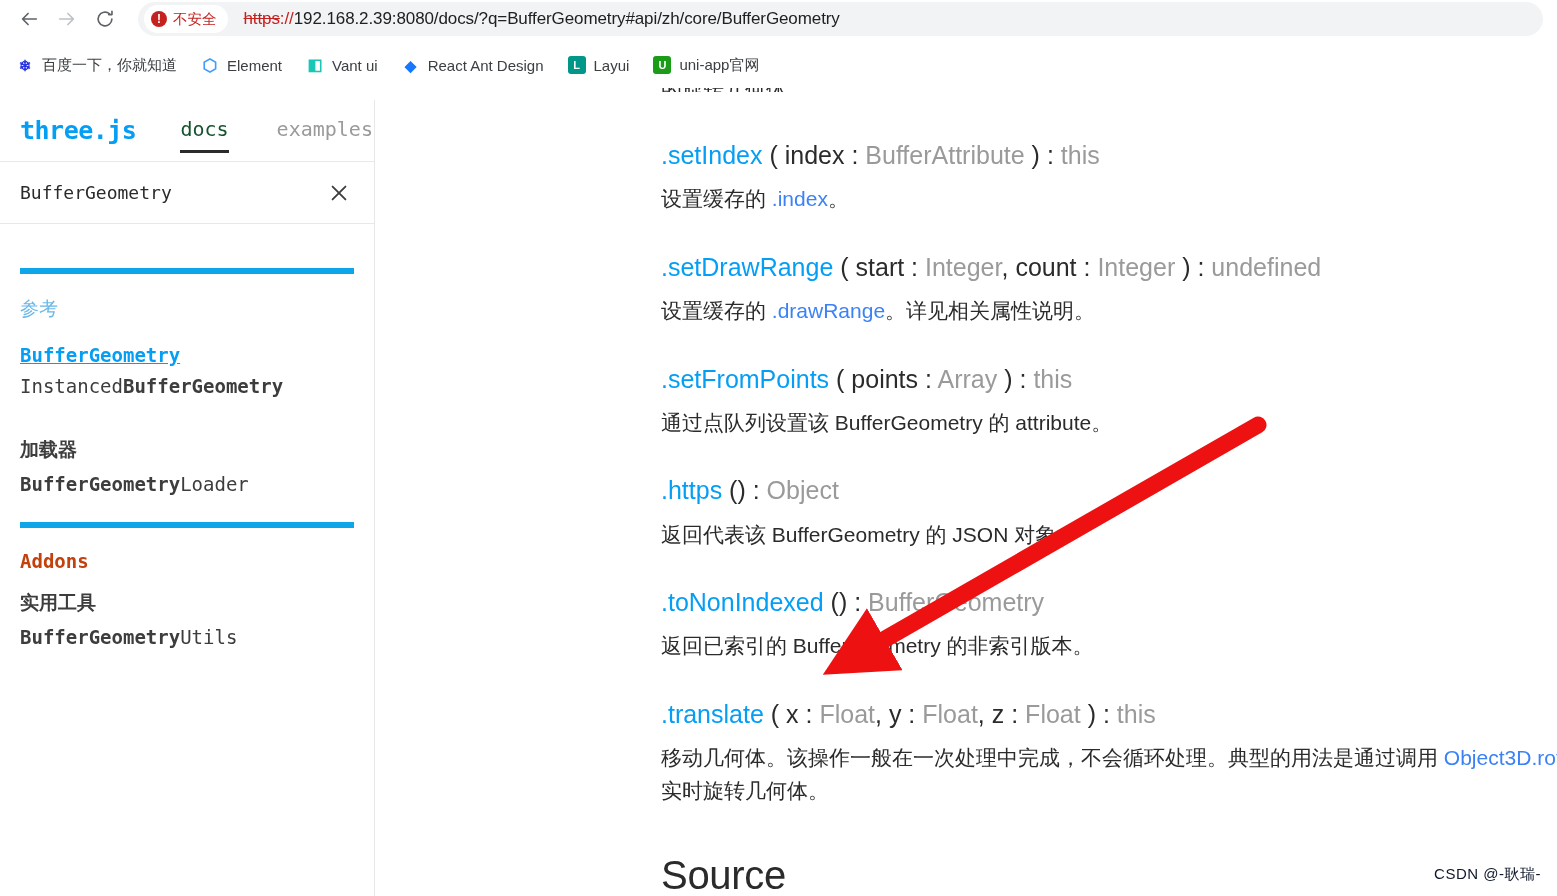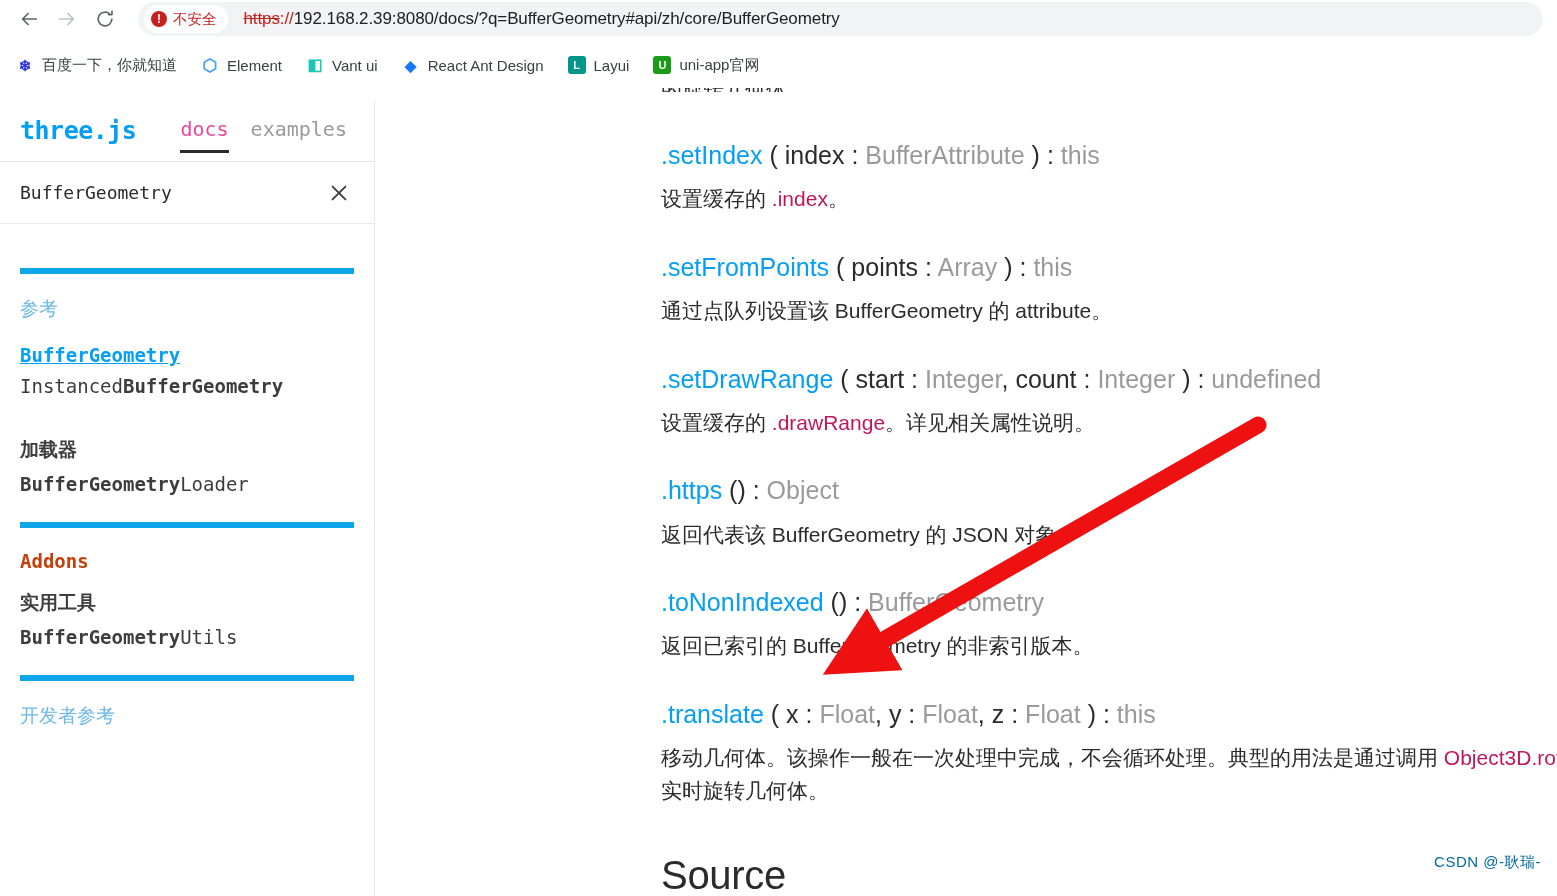--- a/index.html
+++ b/index.html
@@ -134,27 +134,27 @@
   #brand-title {
     font-family: "DejaVu Sans Mono", monospace;
     font-size: 25px;
     font-weight: bold;
     color: #049ef4;
     letter-spacing: -0.5px;
   }
   .panel-tab {
     font-family: "DejaVu Sans Mono", monospace;
     font-size: 20px;
-    margin-left: 22px;
+    margin-left: 48px;
     padding-bottom: 4px;
     height: 100%;
     display: flex; align-items: center;
     position: relative;
   }
-  #tab-docs { color: #ec4899; margin-left: 44px; }
+  #tab-docs { color: #14532d; margin-left: 44px; }
   #tab-docs::after {
     content: "";
     position: absolute;
     left: 0; right: 0; bottom: 8px;
     height: 3px;
     background: #2b2b2b;
   }
   #tab-examples { color: #9a9a9a; }
 
   #search-row {
@@ -245,44 +245,44 @@
   .sig .pname { color: #2b2b2b; }
   .sig .ptype { color: #9a9a9a; }
   .sig .punc { color: #2b2b2b; }
   .desc {
     font-size: 21px;
     color: #2b2b2b;
     line-height: 1.55;
     margin: 12px 0 0 0;
     max-width: 900px;
   }
-  .desc .lnk { color: #be185d; }
+  .desc .lnk { color: #3b82f6; }
   .desc.wide { max-width: none; white-space: nowrap; }
 
   #source-heading {
     font-size: 40px;
     font-weight: normal;
     color: #2b2b2b;
     margin: 46px 0 0 0;
     letter-spacing: -0.3px;
   }
 
   
   #annotation-arrow {
     position: absolute; top: 0; left: 0;
     width: 1557px; height: 896px;
     pointer-events: none;
   }
 
   
   #watermark {
     position: absolute;
-    right: 16px; bottom: 24px;
+    right: 16px; bottom: 12px;
     font-size: 15px;
-    color: #0369a1;
+    color: #0f172a;
     letter-spacing: 0.5px;
   }
 </style>
 </head>
 <body>
 
 <div id="browser-chrome">
 
   <div id="nav-bar">
     <button class="nav-btn" id="back-button">
@@ -379,59 +379,56 @@
 
       <div class="nav-section with-rule">
         <a class="section-link strong">Addons</a>
 
         <div class="group-title">实用工具</div>
         <div class="nav-entry"><b>BufferGeometry</b><span>Utils</span></div>
 
         <div class="sp"></div>
       </div>
 
-      <div class="nav-section with-rule">
-        <a class="section-link">开发者参考</a>
-      </div>
     </div>
   </div>
 
   <div id="content">
 
     <p class="cut-line">的旋转几何体。</p>
 
     <div class="method-block">
       <p class="sig">
         <span class="mname">.setIndex</span>
         <span class="punc">(</span>
         <span class="pname">index</span><span class="punc"> : </span><span class="ptype">BufferAttribute</span>
         <span class="punc">)</span><span class="punc"> : </span><span class="ptype">this</span>
       </p>
       <p class="desc"><span>设置缓存的 </span><span class="lnk">.index</span><span>。</span></p>
-    </div>
-
-    <div class="method-block">
-      <p class="sig">
-        <span class="mname">.setFromPoints</span>
-        <span class="punc">(</span>
-        <span class="pname">points</span><span class="punc"> : </span><span class="ptype">Array</span>
-        <span class="punc">)</span><span class="punc"> : </span><span class="ptype">this</span>
-      </p>
-      <p class="desc">通过点队列设置该 BufferGeometry 的 attribute。</p>
     </div>
 
     <div class="method-block">
       <p class="sig">
         <span class="mname">.setDrawRange</span>
         <span class="punc">(</span>
         <span class="pname">start</span><span class="punc"> : </span><span class="ptype">Integer</span><span class="punc">,</span>
         <span class="pname">count</span><span class="punc"> : </span><span class="ptype">Integer</span>
         <span class="punc">)</span><span class="punc"> : </span><span class="ptype">undefined</span>
       </p>
       <p class="desc"><span>设置缓存的 </span><span class="lnk">.drawRange</span><span>。详见相关属性说明。</span></p>
+    </div>
+
+    <div class="method-block">
+      <p class="sig">
+        <span class="mname">.setFromPoints</span>
+        <span class="punc">(</span>
+        <span class="pname">points</span><span class="punc"> : </span><span class="ptype">Array</span>
+        <span class="punc">)</span><span class="punc"> : </span><span class="ptype">this</span>
+      </p>
+      <p class="desc">通过点队列设置该 BufferGeometry 的 attribute。</p>
     </div>
 
     <div class="method-block">
       <p class="sig">
         <span class="mname">.https</span>
         <span class="punc">()</span><span class="punc"> : </span><span class="ptype">Object</span>
       </p>
       <p class="desc">返回代表该 BufferGeometry 的 JSON 对象。</p>
     </div>
 

